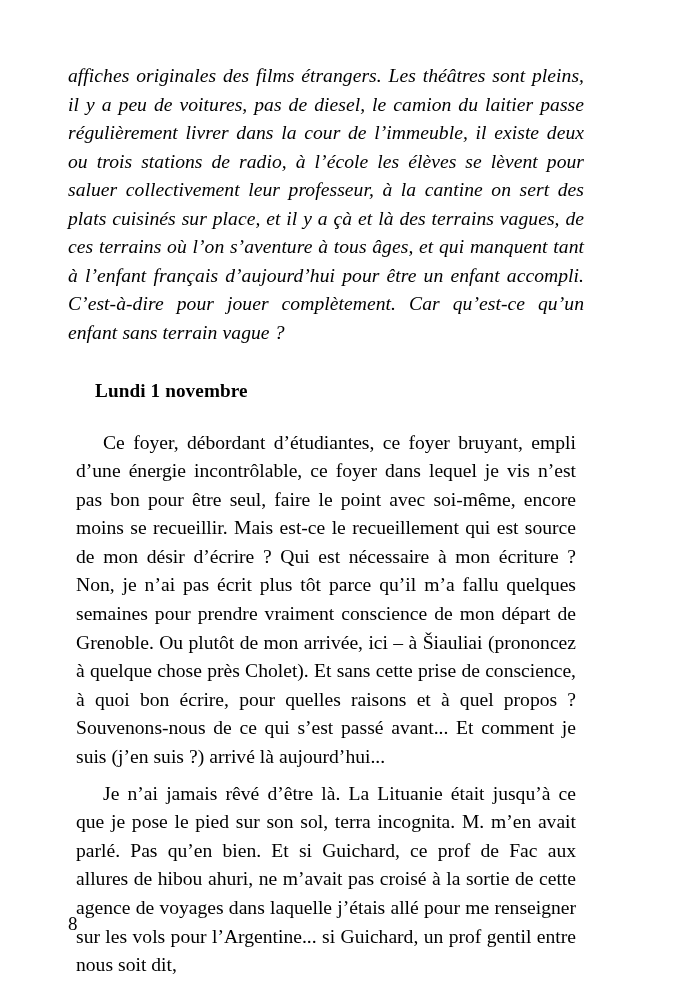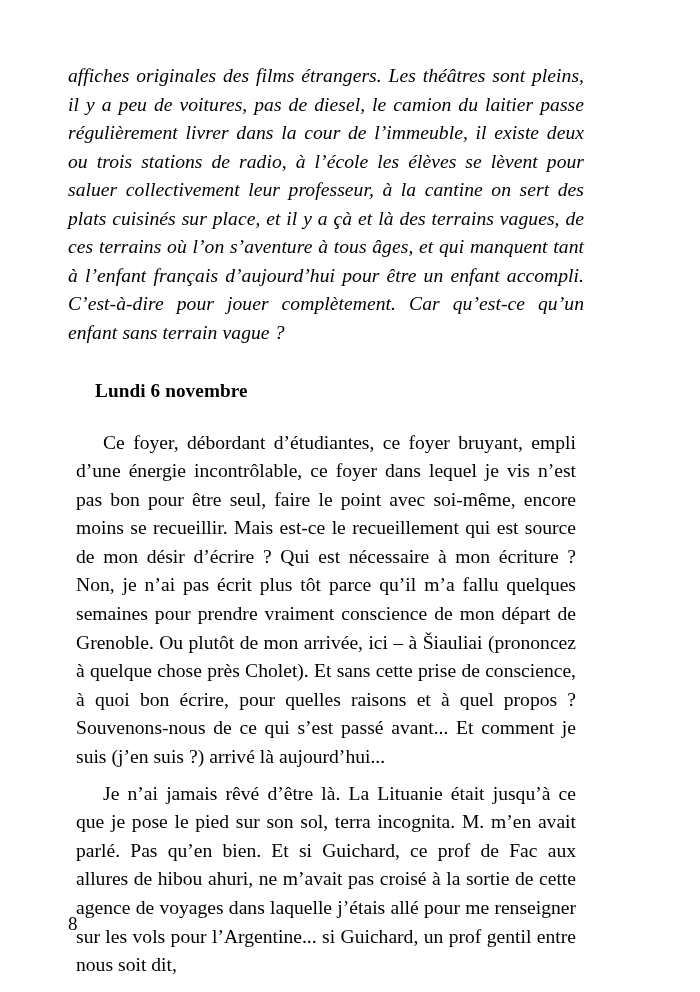--- a/index.html
+++ b/index.html
@@ -78,21 +78,21 @@
 </style>
 </head>
 <body>
 
 <div class="page">
 
   <div class="text-block">
 
     <p class="para-italic">affiches originales des films étrangers. Les théâtres sont pleins, il y a peu de voitures, pas de diesel, le camion du laitier passe régulièrement livrer dans la cour de l’immeuble, il existe deux ou trois stations de radio, à l’école les élèves se lèvent pour saluer collectivement leur professeur, à la cantine on sert des plats cuisinés sur place, et il y a çà et là des terrains vagues, de ces terrains où l’on s’aventure à tous âges, et qui manquent tant à l’enfant français d’aujourd’hui pour être un enfant accompli. C’est-à-dire pour jouer complètement. Car qu’est-ce qu’un enfant sans terrain vague ?</p>
 
-    <h2 class="heading">Lundi 6 novembre</h2>
+    <h2 class="heading">Lundi 1 novembre</h2>
 
     <p class="para-body">Ce foyer, débordant d’étudiantes, ce foyer bruyant, empli d’une énergie incontrôlable, ce foyer dans lequel je vis n’est pas bon pour être seul, faire le point avec soi-même, encore moins se recueillir. Mais est-ce le recueillement qui est source de mon désir d’écrire ? Qui est nécessaire à mon écriture ? Non, je n’ai pas écrit plus tôt parce qu’il m’a fallu quelques semaines pour prendre vraiment conscience de mon départ de Grenoble. Ou plutôt de mon arrivée, ici – à Šiauliai (prononcez à quelque chose près Cholet). Et sans cette prise de conscience, à quoi bon écrire, pour quelles raisons et à quel propos ? Souvenons-nous de ce qui s’est passé avant... Et comment je suis (j’en suis ?) arrivé là aujourd’hui...</p>
 
     <p class="para-body">Je n’ai jamais rêvé d’être là. La Lituanie était jusqu’à ce que je pose le pied sur son sol, terra incognita. M. m’en avait parlé. Pas qu’en bien. Et si Guichard, ce prof de Fac aux allures de hibou ahuri, ne m’avait pas croisé à la sortie de cette agence de voyages dans laquelle j’étais allé pour me renseigner sur les vols pour l’Argentine... si Guichard, un prof gentil entre nous soit dit,</p>
 
   </div>
 
   <div class="page-number">8</div>
 
 </div>

